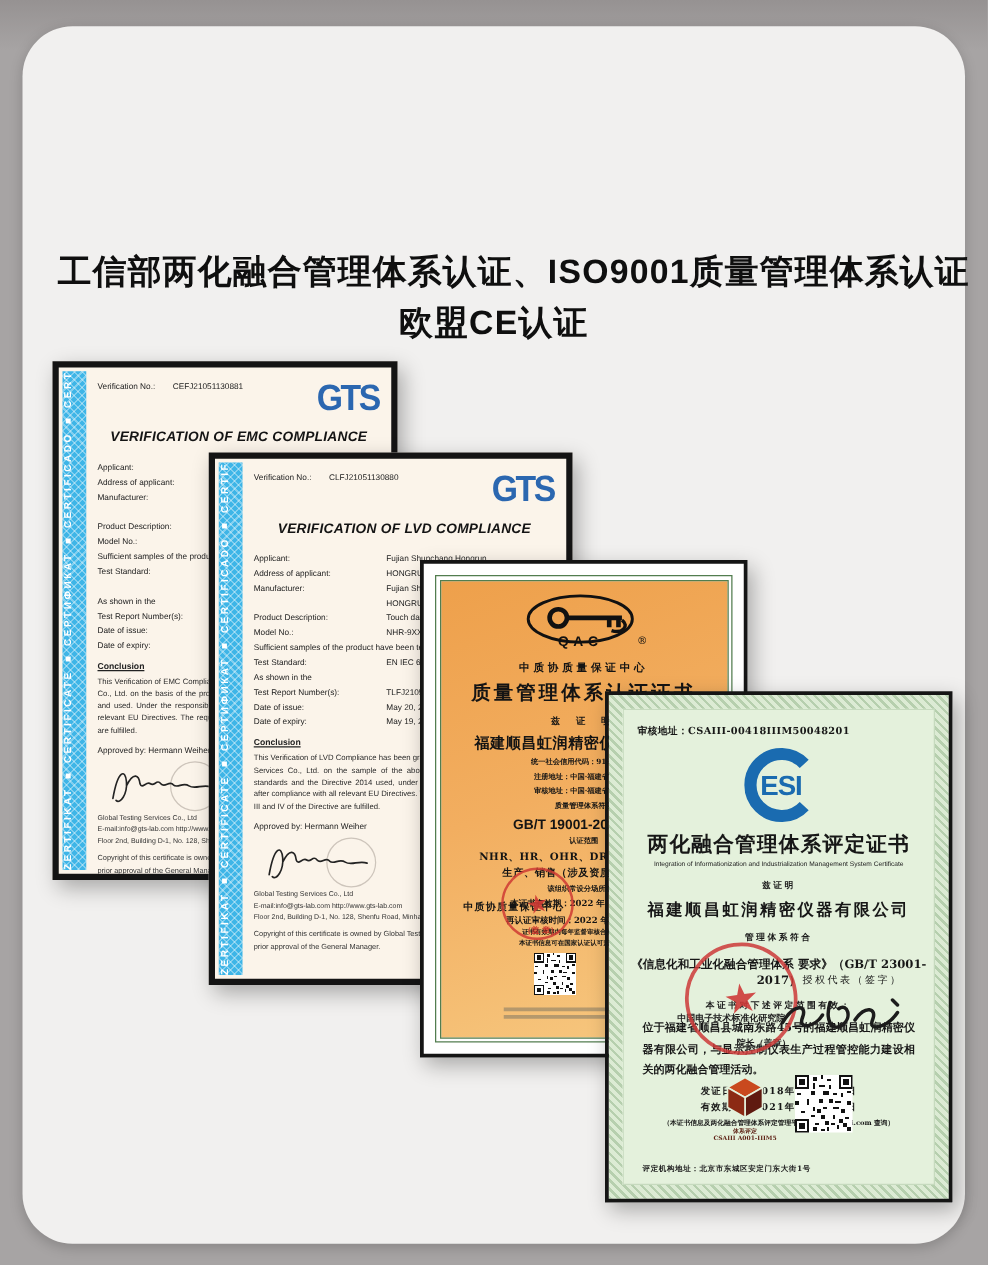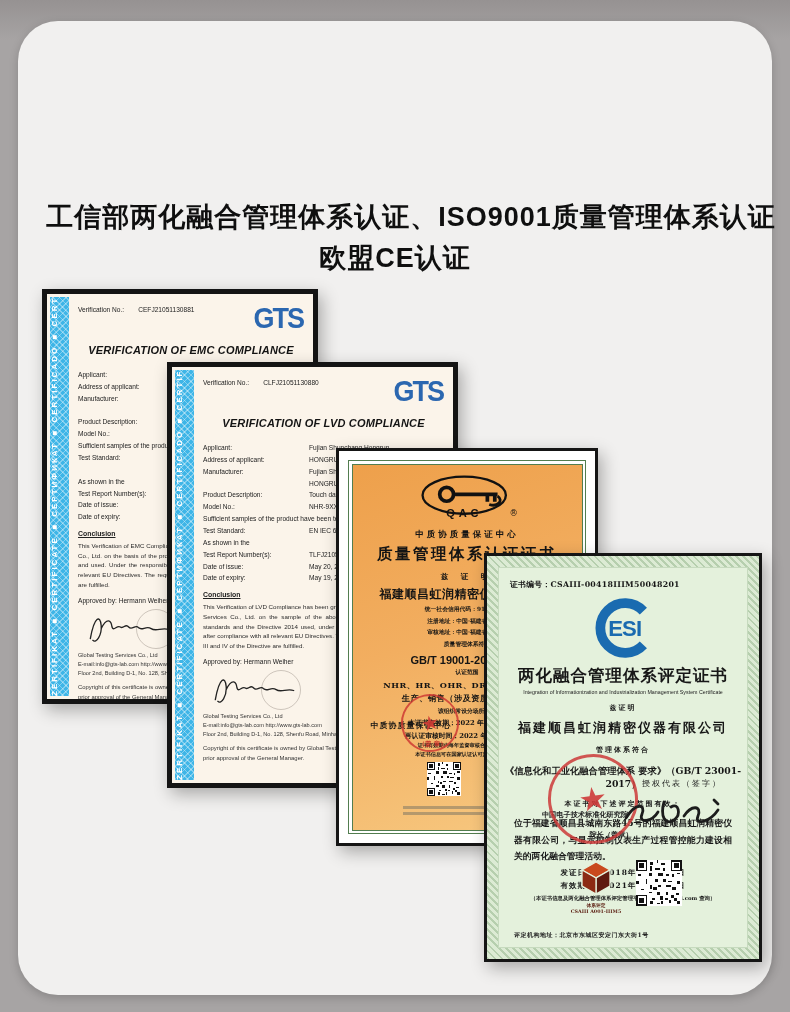--- a/index.html
+++ b/index.html
@@ -435,21 +435,21 @@
             <text x="32" y="26" text-anchor="middle" font-size="15" font-style="italic" font-weight="bold" fill="#fff" font-family="Liberation Sans, sans-serif">IAF</text>
           </svg>
         </div>
       </div>
     </div>
   </div>
 
   <div class="cert cert-esi">
     <div class="esi-inner">
       <div class="esi-certno">
-        <span>证书编号：</span><span>CSAIII-00418IIIM50048201</span>
+        <span>审核地址：</span><span>CSAIII-00418IIIM50048201</span>
       </div>
       <svg class="esi-logo" width="62" height="62" viewBox="0 0 70 70">
         <path d="M58 16 A28 28 0 1 0 58 54" fill="none" stroke="#1a6bb0" stroke-width="11"></path>
         <text x="37" y="44" text-anchor="middle" font-size="25" font-weight="bold" fill="#1a6bb0" font-family="Liberation Sans, sans-serif" letter-spacing="-1">ESI</text>
       </svg>
       <div>
 
           <div class="line c4-title">两化融合管理体系评定证书</div>
 
           <div class="line c4-en">Integration of Informationization and Industrialization Management System Certificate</div>

